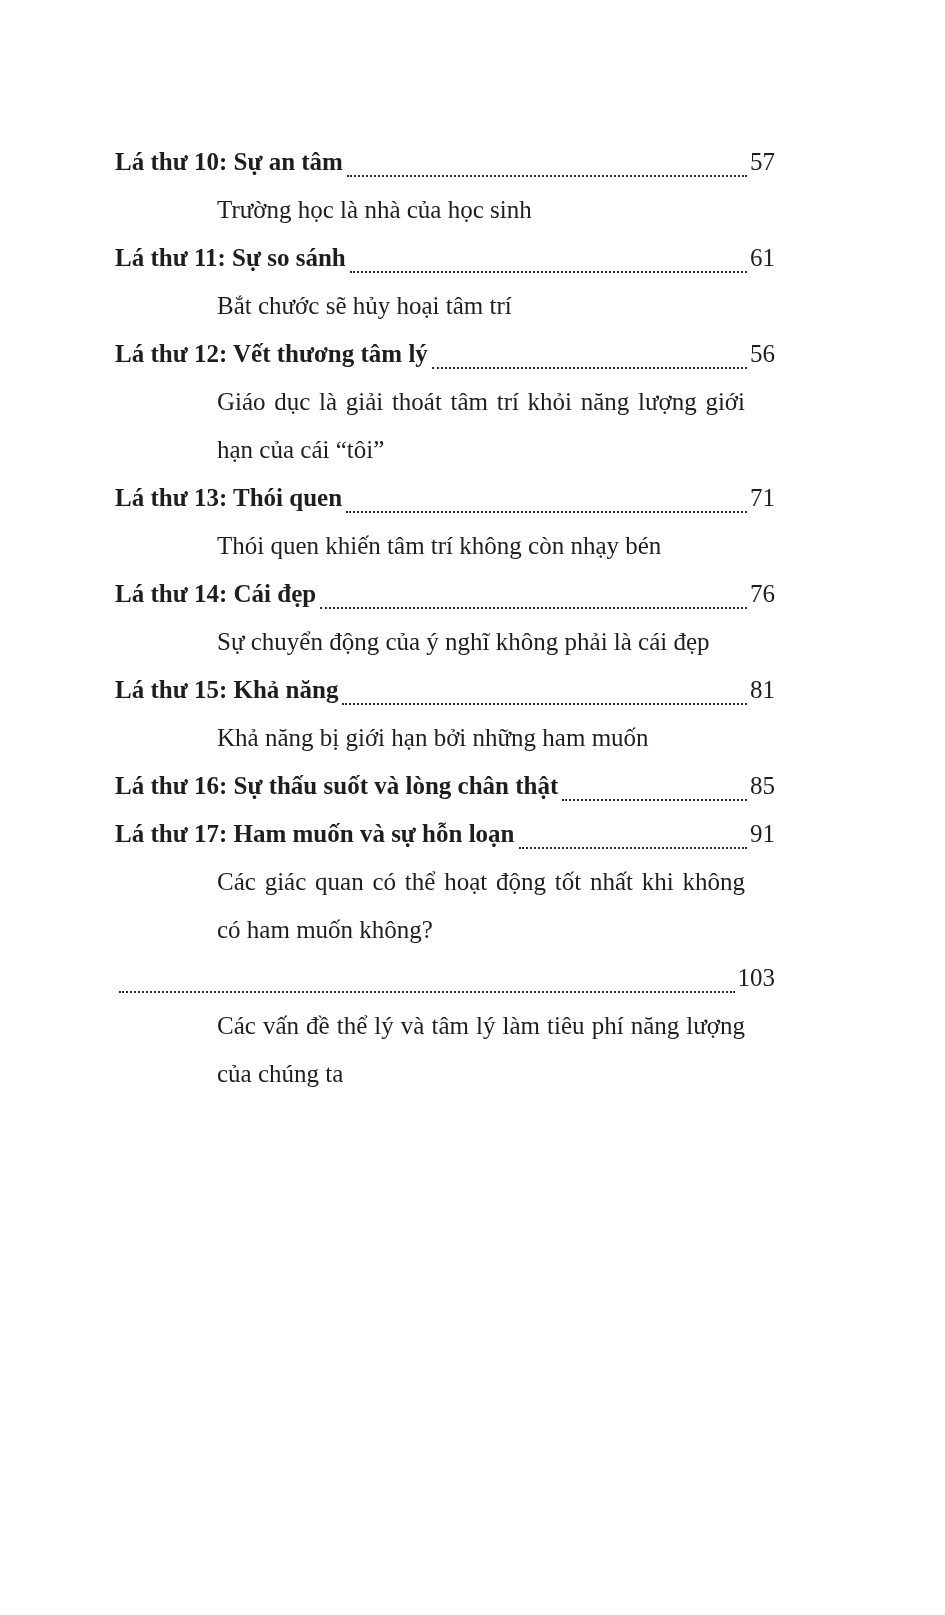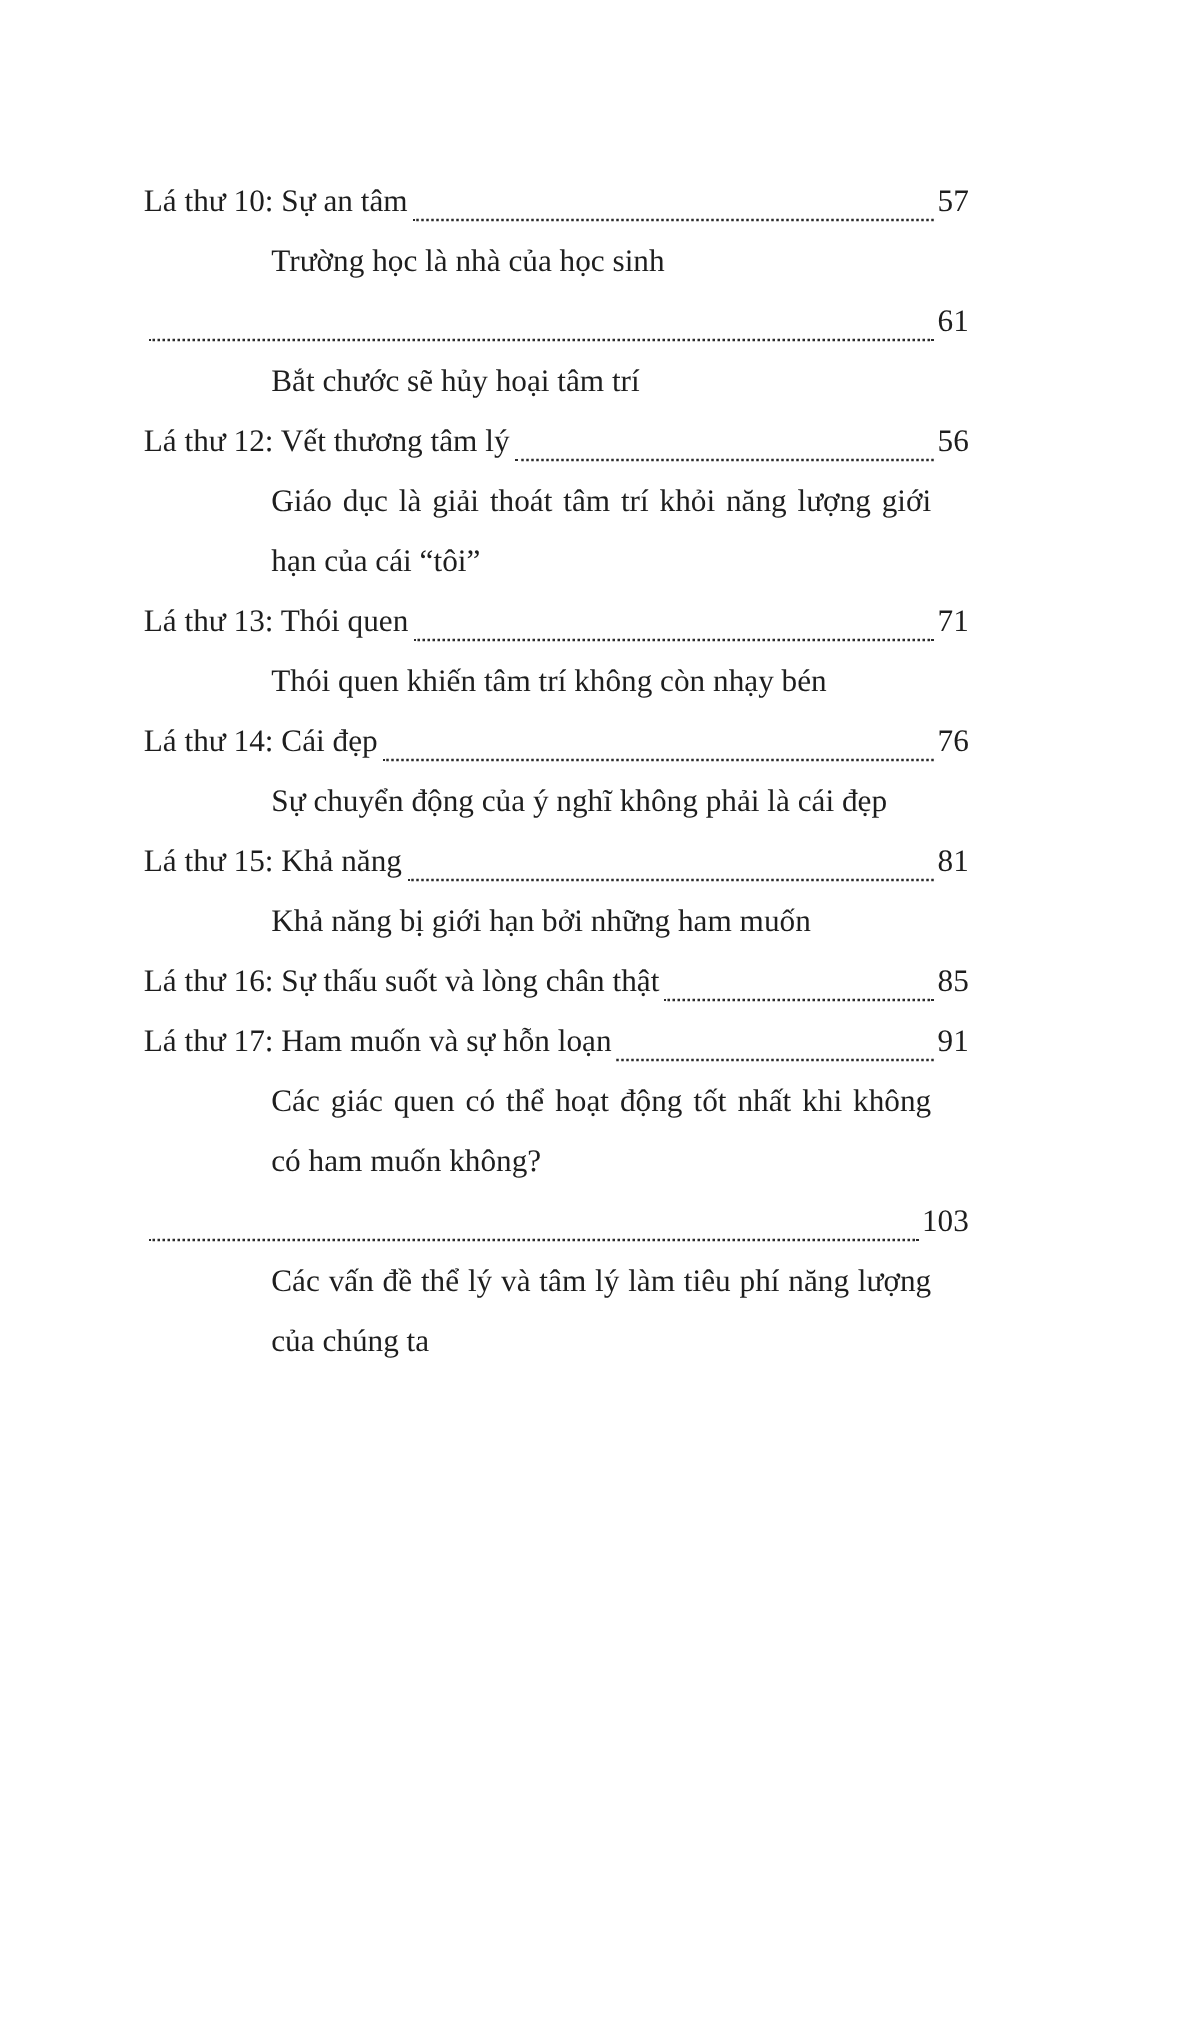--- a/index.html
+++ b/index.html
@@ -26,20 +26,21 @@
     font-size: 25px;
     line-height: 48px;
   }
   .entry-line {
     display: flex;
     align-items: flex-end;
     line-height: 48px;
   }
   .entry-title {
     white-space: nowrap;
+    font-weight: bold;
   }
   .entry-page {
     white-space: nowrap;
   }
   .leader {
     flex: 1;
     min-width: 16px;
     border-bottom: 2.5px dotted #2b2b2b;
     margin: 0 3px 9px 4px;
   }
@@ -59,20 +60,21 @@
     <div class="entry-line">
       <span class="entry-title">Lá thư 10: Sự an tâm</span>
       <span class="leader"></span>
       <span class="entry-page">57</span>
     </div>
     <div class="entry-subtitle">Trường học là nhà của học sinh</div>
   </div>
 
   <div class="entry">
     <div class="entry-line">
+      <span class="entry-title">Lá thư 11: Sự so sánh</span>
       <span class="leader"></span>
       <span class="entry-page">61</span>
     </div>
     <div class="entry-subtitle">Bắt chước sẽ hủy hoại tâm trí</div>
   </div>
 
   <div class="entry">
     <div class="entry-line">
       <span class="entry-title">Lá thư 12: Vết thương tâm lý</span>
       <span class="leader"></span>
@@ -115,21 +117,21 @@
       <span class="entry-page">85</span>
     </div>
   </div>
 
   <div class="entry">
     <div class="entry-line">
       <span class="entry-title">Lá thư 17: Ham muốn và sự hỗn loạn</span>
       <span class="leader"></span>
       <span class="entry-page">91</span>
     </div>
-    <div class="entry-subtitle">Các giác quen có thể hoạt động tốt nhất khi không có ham muốn không?</div>
+    <div class="entry-subtitle">Các giác quan có thể hoạt động tốt nhất khi không có ham muốn không?</div>
   </div>
 
 
   <div class="entry">
     <div class="entry-line">
       <span class="leader"></span>
       <span class="entry-page">103</span>
     </div>
     <div class="entry-subtitle">Các vấn đề thể lý và tâm lý làm tiêu phí năng lượng của chúng ta</div>
   </div>

